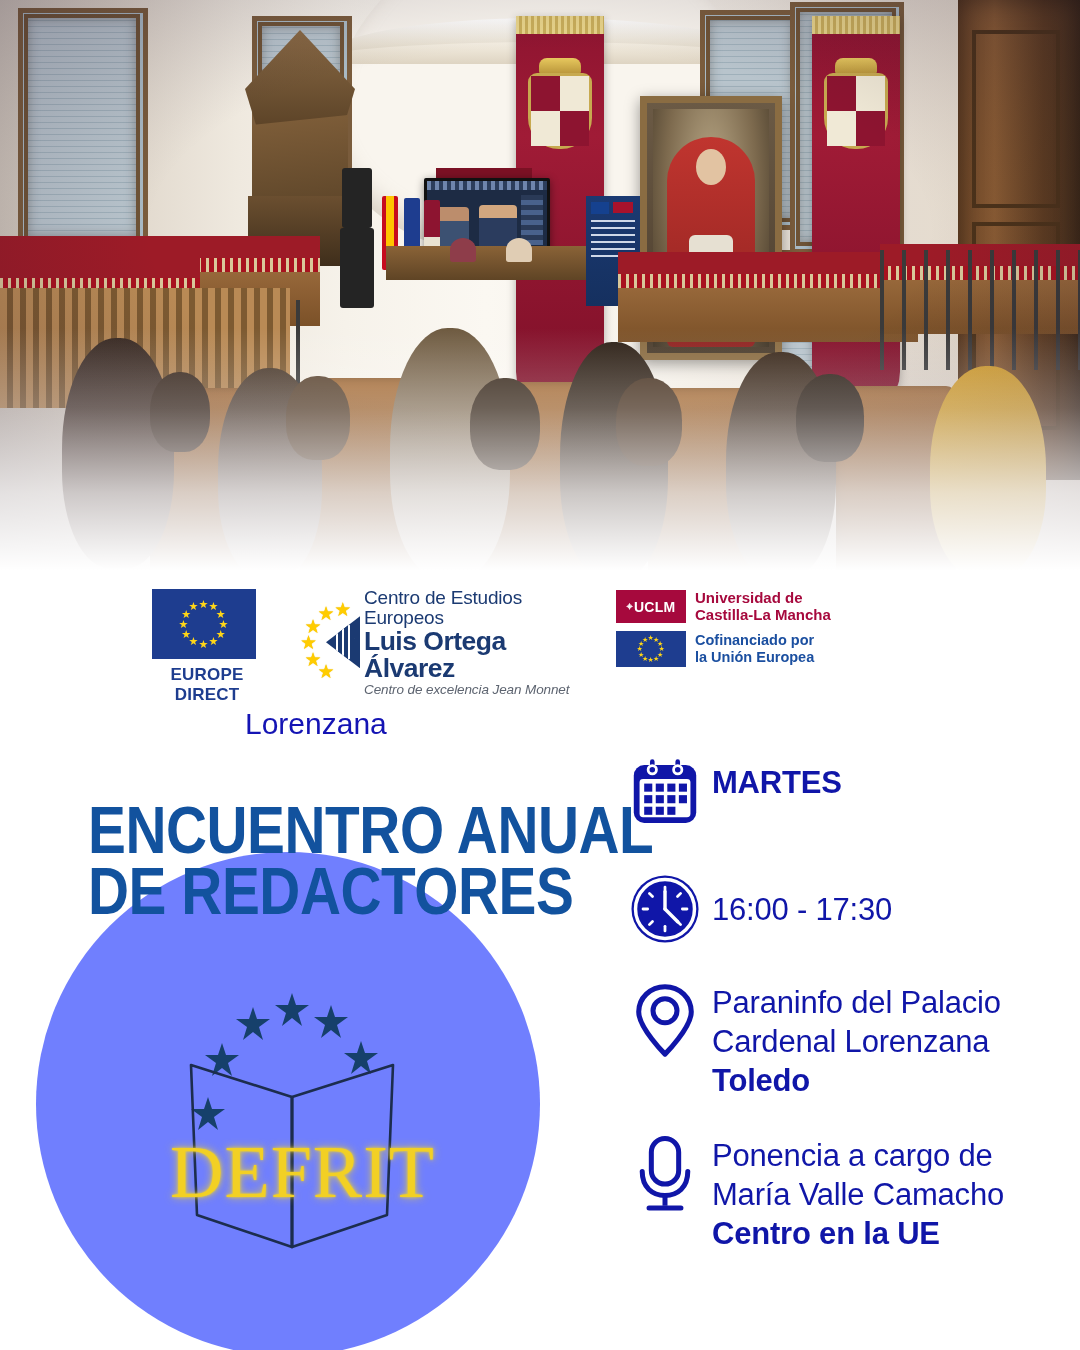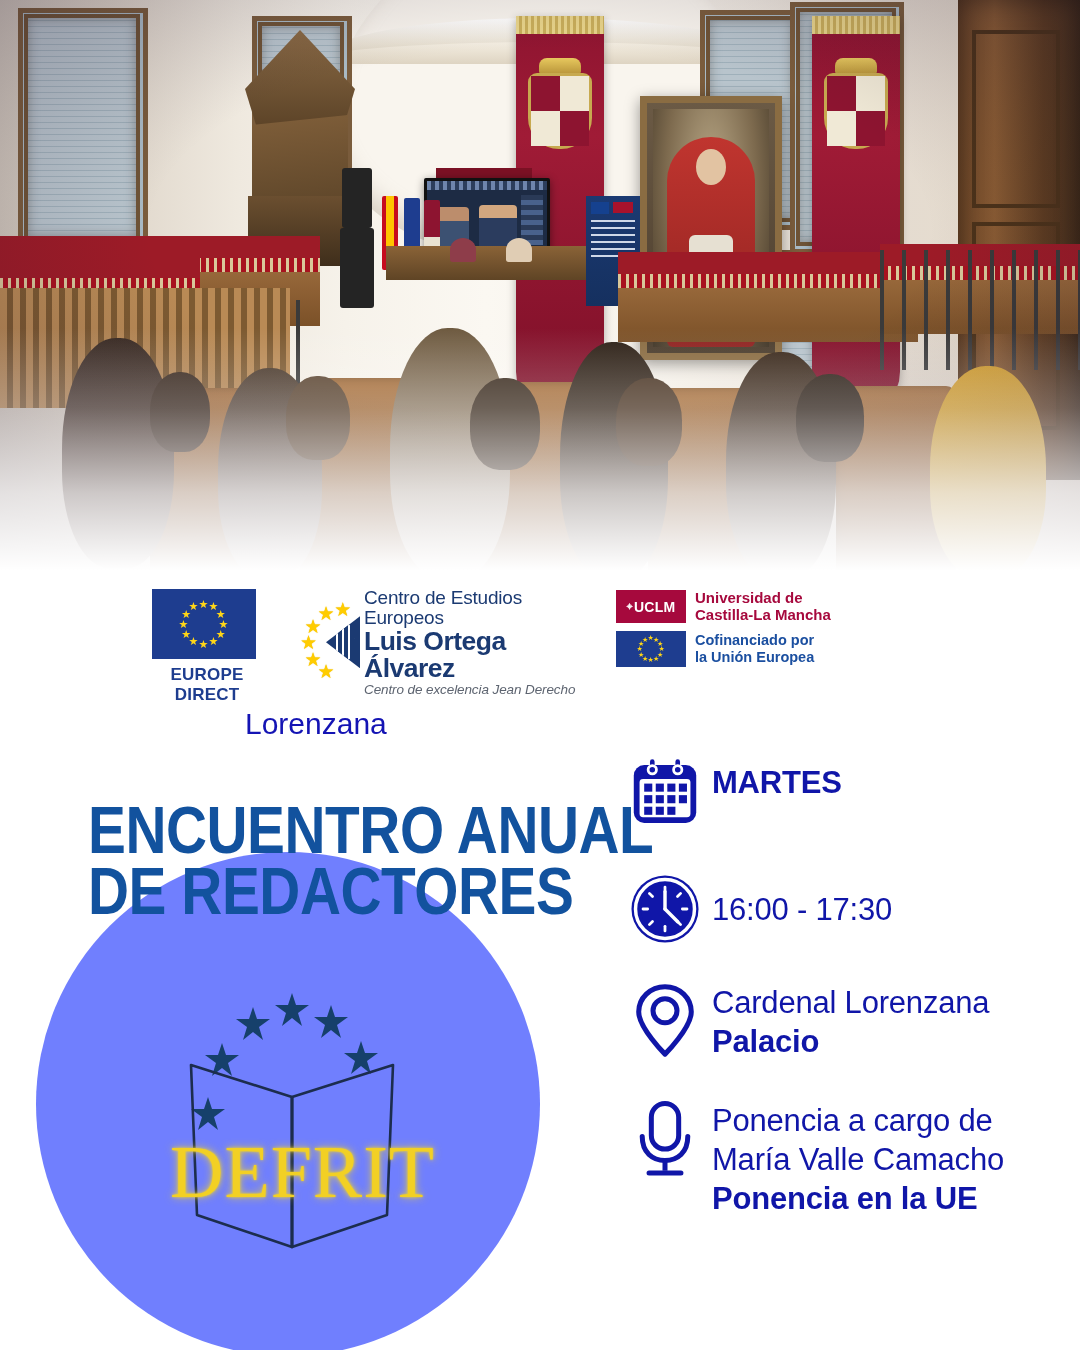--- a/index.html
+++ b/index.html
@@ -338,21 +338,21 @@
     <span class="s" style="left: 21.5074px; top: 64.1373px;">★</span>
         <span class="s" style="left: 8.42116px; top: 51.5px;">★</span>
         <span class="s" style="left: 4px; top: 35px;">★</span>
         <span class="s" style="left: 8.42116px; top: 18.5px;">★</span>
         <span class="s" style="left: 21.5074px; top: 5.86273px;">★</span>
         <span class="s" style="left: 38.1517px; top: 2.0201px;">★</span>
       </div>
     <div class="cee-txt">
       <div class="cee-l1">Centro de Estudios Europeos</div>
       <div class="cee-l2">Luis Ortega Álvarez</div>
-      <div class="cee-l3">Centro de excelencia Jean Derecho</div>
+      <div class="cee-l3">Centro de excelencia Jean Monnet</div>
     </div>
   </div>
 
   <div class="logo-uclm">
     <div class="uclm-row">
       <div class="uclm-box">
         <span style="font-size:11px;margin-right:1px;">⌖</span>
         <span>UCLM</span>
       </div>
       <div class="uclm-txt">
@@ -471,33 +471,34 @@
   </div>
 
   <div class="info-row r-place">
     <div class="info-icon">
       <svg width="74" height="80" viewBox="0 0 64 70">
         <path d="M32 5 C19 5 9 15 9 27 C9 41 32 64 32 64 C32 64 55 41 55 27 C55 15 45 5 32 5 Z" fill="none" stroke="#1016a8" stroke-width="4.4" stroke-linejoin="round"></path>
         <circle cx="32" cy="26" r="10.5" fill="none" stroke="#1016a8" stroke-width="4.4"></circle>
       </svg>
     </div>
     <div class="info-text">
+      <div>Paraninfo del Palacio</div>
       <div>Cardenal Lorenzana</div>
-      <div style="font-weight:bold;">Palacio</div>
+      <div style="font-weight:bold;">Toledo</div>
     </div>
   </div>
 
   <div class="info-row r-speaker">
     <div class="info-icon">
       <svg width="74" height="82" viewBox="0 0 64 72">
         <rect x="20" y="4" width="24" height="40" rx="12" fill="none" stroke="#1016a8" stroke-width="4.4"></rect>
         <path d="M12 33 C12 47 21 54 32 54 C43 54 52 47 52 33" fill="none" stroke="#1016a8" stroke-width="4.4" stroke-linecap="round"></path>
         <line x1="32" y1="54" x2="32" y2="63" stroke="#1016a8" stroke-width="4.4"></line>
         <line x1="18" y1="65" x2="46" y2="65" stroke="#1016a8" stroke-width="4.4" stroke-linecap="round"></line>
       </svg>
     </div>
     <div class="info-text">
       <div>Ponencia a cargo de</div>
       <div style="font-weight:normal;">María Valle Camacho</div>
-      <div style="font-weight:bold;">Ponencia en la UE</div>
+      <div style="font-weight:bold;">Centro en la UE</div>
     </div>
   </div>
 </div>
 
 </body></html>

